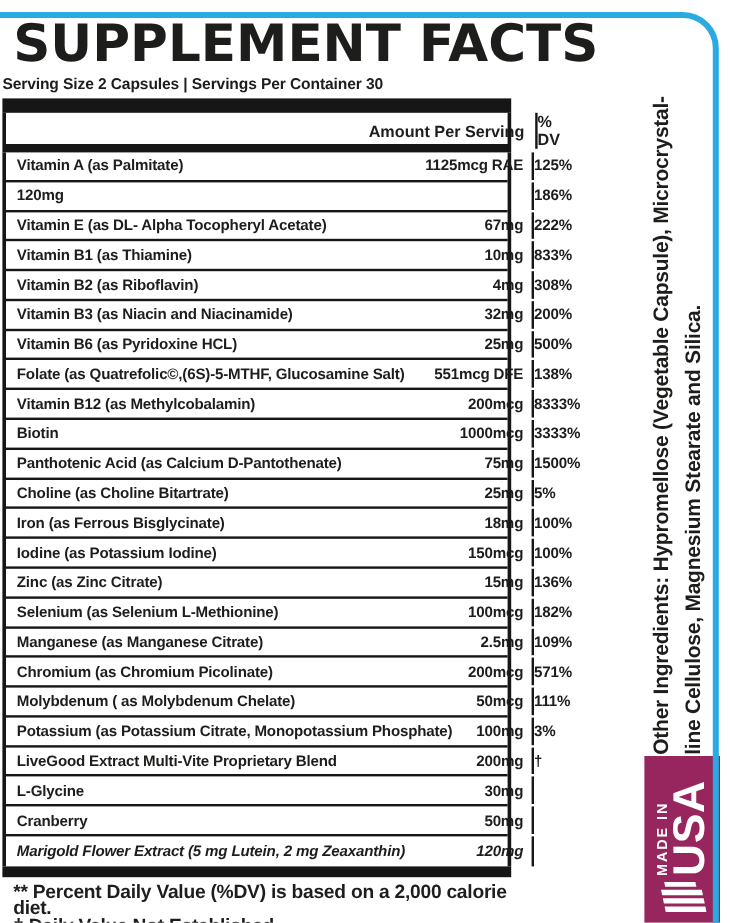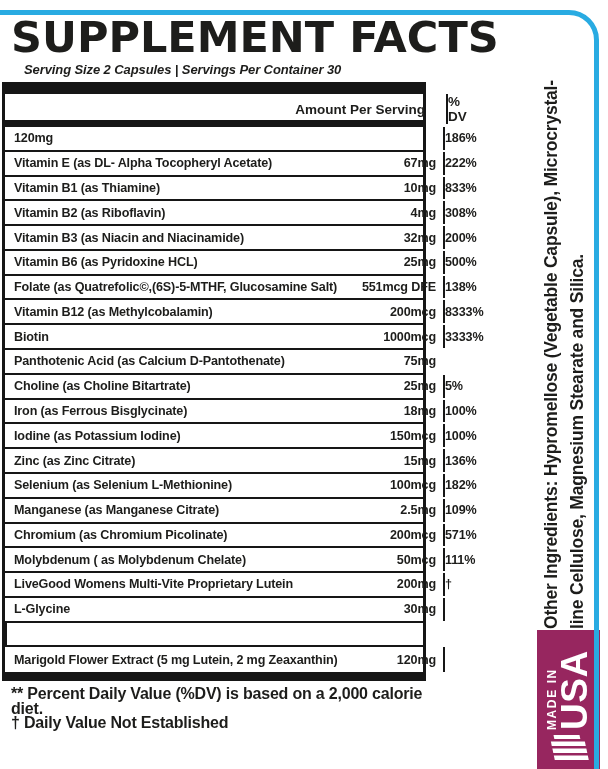--- a/index.html
+++ b/index.html
@@ -16,39 +16,39 @@
     box-sizing:border-box;z-index:5;pointer-events:none;
   }
   .facts{position:absolute;left:2px;top:13px;width:424px;z-index:2;}
   .facts-title{
     font-family:"DejaVu Sans","Liberation Sans",sans-serif;
     font-weight:bold;font-size:43px;line-height:1.0;letter-spacing:0px;
     margin:3px 0 0 9px;white-space:nowrap;
   }
   .serving-line{
     font-weight:bold;font-size:13px;letter-spacing:-0.1px;
-    margin:3px 0 0 22px;white-space:nowrap;font-style:italic;
+    margin:3px 0 0 0;white-space:nowrap;
   }
   .bar-thick{height:12px;background:#161616;margin-top:5px;}
   .bar-mid{height:7px;background:#161616;}
   .head-row{
     display:grid;grid-template-columns:441px 1fr;height:26px;
     font-weight:bold;font-size:13.5px;
     border-left:3px solid #161616;border-right:3px solid #161616;
     box-sizing:border-box;
   }
-  .head-amt{display:flex;align-items:center;justify-content:flex-end;padding-right:21px;}
+  .head-amt{display:flex;align-items:center;justify-content:flex-end;padding-right:9px;}
   .head-dv{display:flex;align-items:center;justify-content:flex-end;padding-right:14px;border-left:2.5px solid #161616;}
   .rows{border-left:3px solid #161616;border-right:3px solid #161616;box-sizing:border-box;}
   .row{
     display:grid;grid-template-columns:438px 1fr;height:24.79px;
     border-bottom:2.5px solid #161616;box-sizing:border-box;
     font-weight:bold;font-size:12.6px;letter-spacing:-0.15px;
   }
-  .row:last-child{border-bottom:none;}
+  .row:last-child{border-bottom:none;font-style:italic;}
   .cell-main{display:flex;align-items:center;padding-left:9px;overflow:hidden;white-space:nowrap;}
   .cell-main .nm{flex:1;}
   .cell-main .amt{text-align:right;padding-right:7px;}
   .cell-dv{display:flex;align-items:center;justify-content:flex-end;padding-right:14px;border-left:2.5px solid #161616;}
   .footnotes{font-weight:bold;font-size:16px;line-height:14.5px;margin:6px 0 0 9px;letter-spacing:-0.2px;}
   
   .other-ing{
     position:absolute;left:538px;top:629px;width:642px;height:54px;
     transform:rotate(-90deg);transform-origin:0 0;
     font-weight:bold;font-size:17.5px;line-height:26px;letter-spacing:-0.2px;
@@ -74,20 +74,27 @@
 <div class="facts">
   <div class="facts-title">SUPPLEMENT FACTS</div>
   <div class="serving-line">Serving Size  2 Capsules | Servings Per Container  30</div>
   <div class="bar-thick"></div>
   <div class="head-row">
     <div class="head-amt">Amount Per Serving</div>
     <div class="head-dv">% DV</div>
   </div>
   <div class="bar-mid"></div>
   <div class="rows">
+  <div class="row">
+    <div class="cell-main">
+      <span class="nm">Vitamin A (as Palmitate)</span>
+      <span class="amt">1125mcg RAE</span>
+    </div>
+    <div class="cell-dv">125%</div>
+  </div>
 
   <div class="row">
     <div class="cell-main">
       <span class="amt">120mg</span>
     </div>
     <div class="cell-dv">186%</div>
   </div>
 
   <div class="row">
     <div class="cell-main">
@@ -151,20 +158,21 @@
       <span class="amt">1000mcg</span>
     </div>
     <div class="cell-dv">3333%</div>
   </div>
 
   <div class="row">
     <div class="cell-main">
       <span class="nm">Panthotenic Acid (as Calcium D-Pantothenate)</span>
       <span class="amt">75mg</span>
     </div>
+    <div class="cell-dv">1500%</div>
   </div>
 
   <div class="row">
     <div class="cell-main">
       <span class="nm">Choline (as Choline Bitartrate)</span>
       <span class="amt">25mg</span>
     </div>
     <div class="cell-dv">5%</div>
   </div>
 
@@ -217,38 +225,49 @@
   </div>
 
   <div class="row">
     <div class="cell-main">
       <span class="nm">Molybdenum ( as Molybdenum Chelate)</span>
       <span class="amt">50mcg</span>
     </div>
     <div class="cell-dv">111%</div>
   </div>
 
-
-  <div class="row">
-    <div class="cell-main">
-      <span class="nm">LiveGood Womens Multi-Vite Proprietary Lutein</span>
+  <div class="row">
+    <div class="cell-main">
+      <span class="nm">Potassium (as Potassium Citrate, Monopotassium Phosphate)</span>
+      <span class="amt">100mg</span>
+    </div>
+    <div class="cell-dv">3%</div>
+  </div>
+
+  <div class="row">
+    <div class="cell-main">
+      <span class="nm">LiveGood Extract Multi-Vite Proprietary Blend</span>
       <span class="amt">200mg</span>
     </div>
     <div class="cell-dv">†</div>
   </div>
 
   <div class="row">
     <div class="cell-main">
       <span class="nm">L-Glycine</span>
       <span class="amt">30mg</span>
     </div>
     <div class="cell-dv"></div>
   </div>
 
   <div class="row">
+    <div class="cell-main">
+      <span class="nm">Cranberry</span>
+      <span class="amt">50mg</span>
+    </div>
     <div class="cell-dv"></div>
   </div>
 
   <div class="row">
     <div class="cell-main">
       <span class="nm">Marigold Flower Extract (5 mg Lutein, 2 mg Zeaxanthin)</span>
       <span class="amt">120mg</span>
     </div>
     <div class="cell-dv"></div>
   </div>

